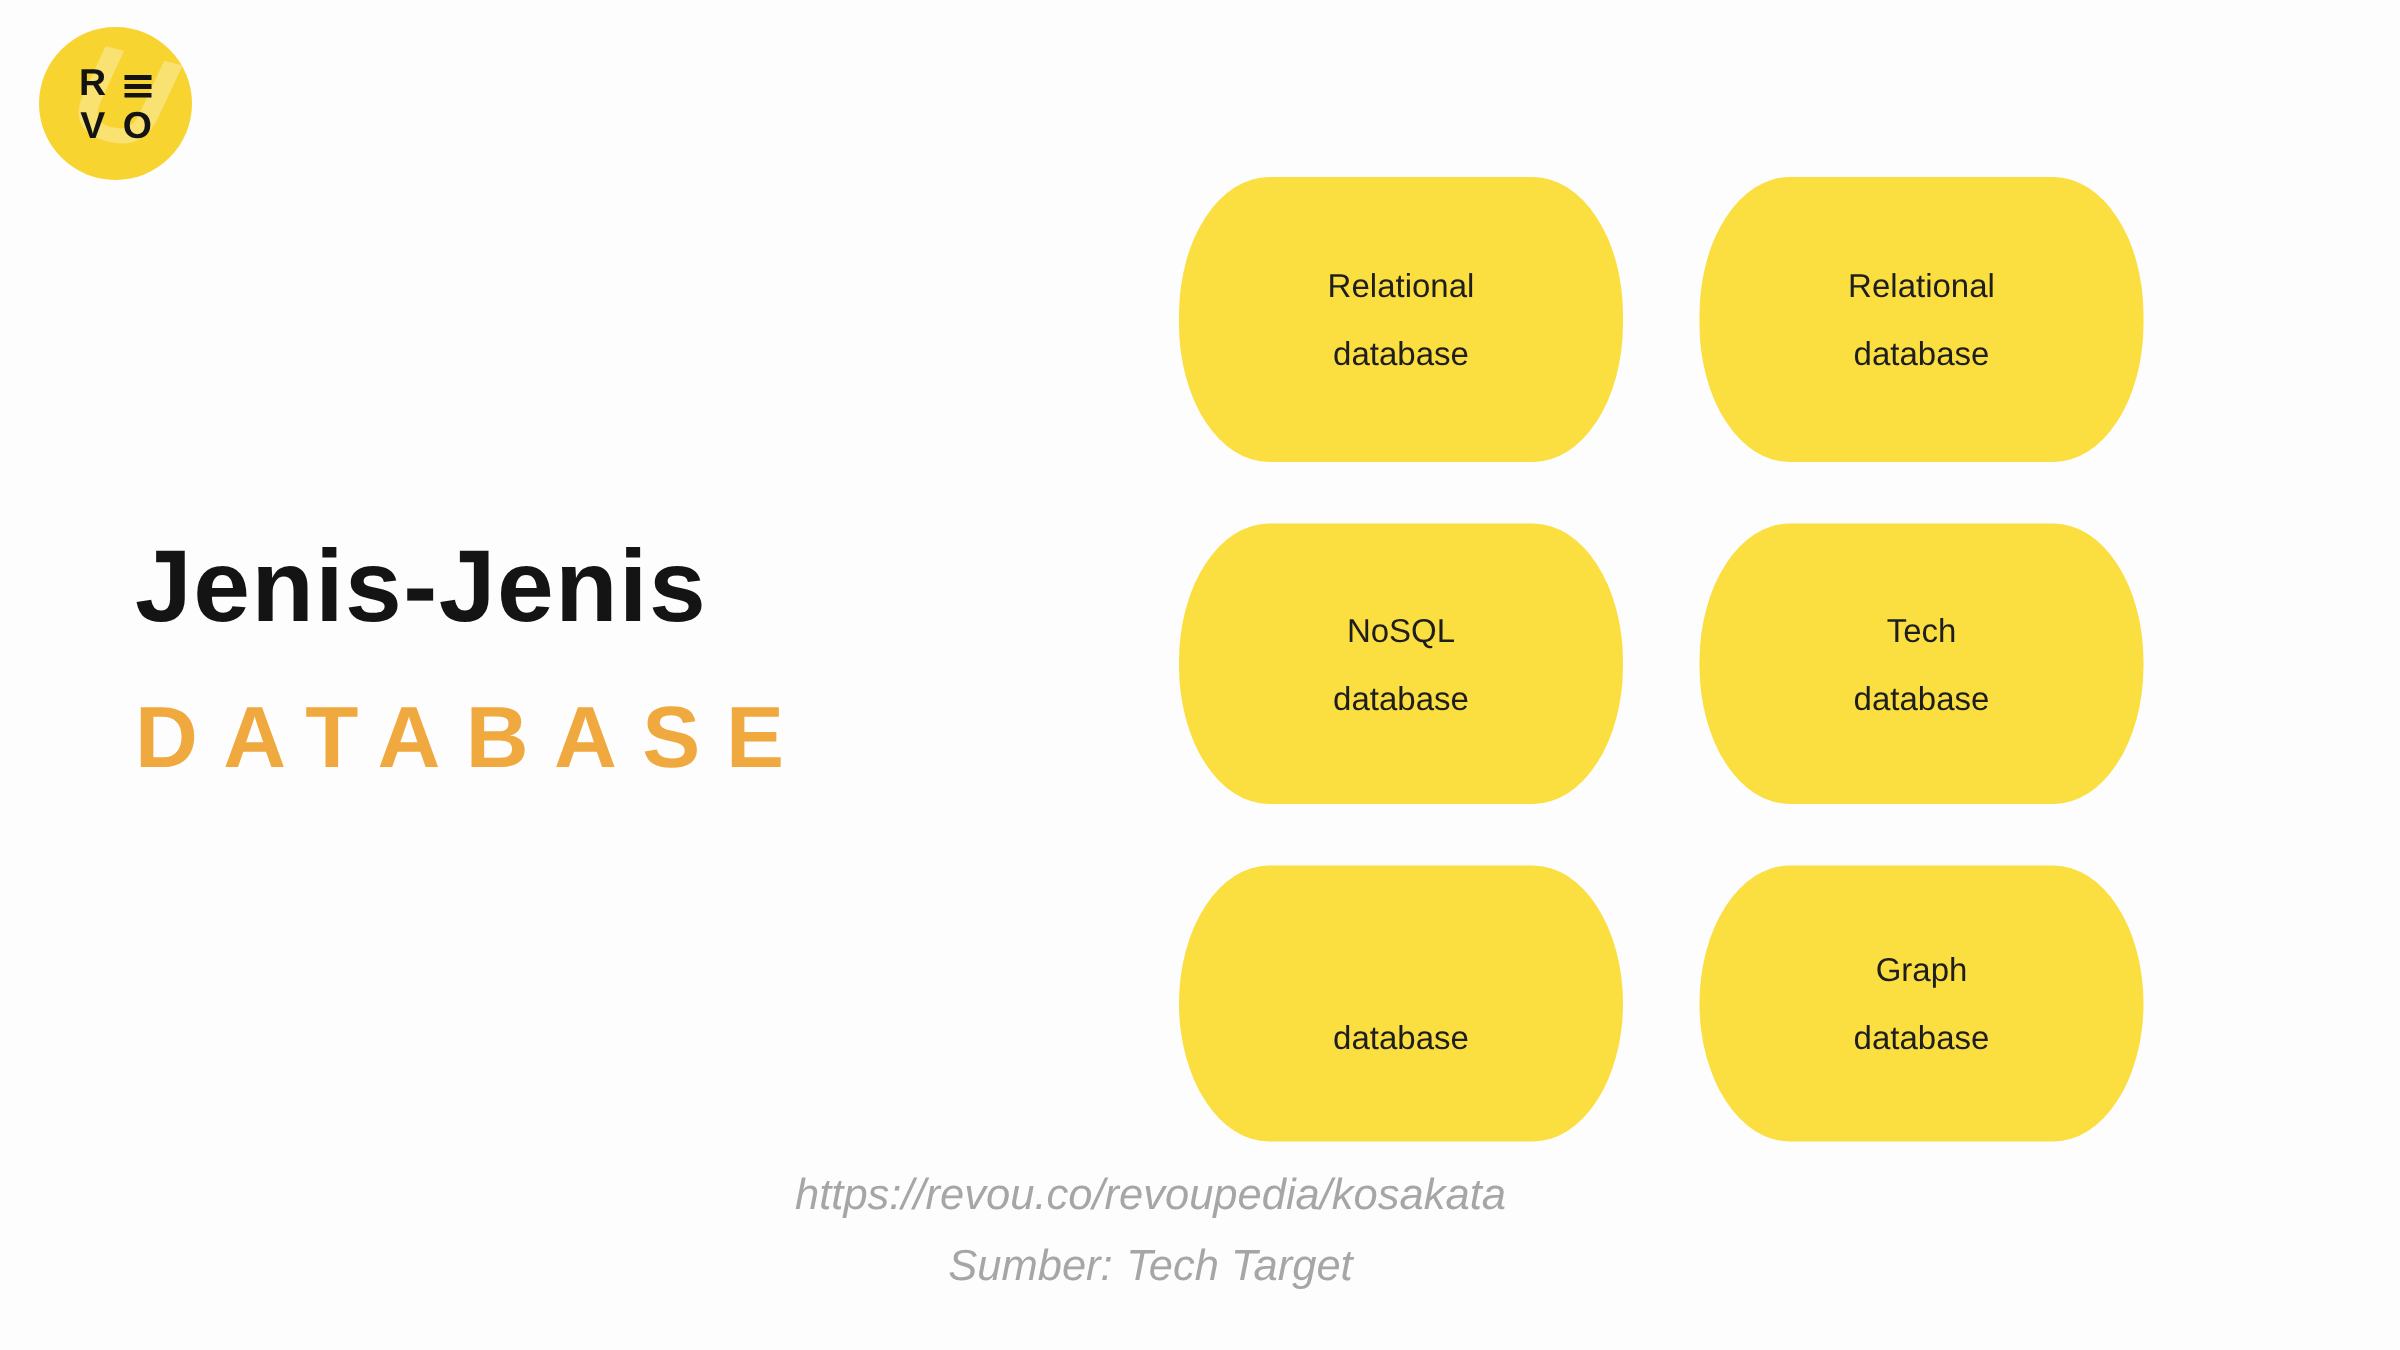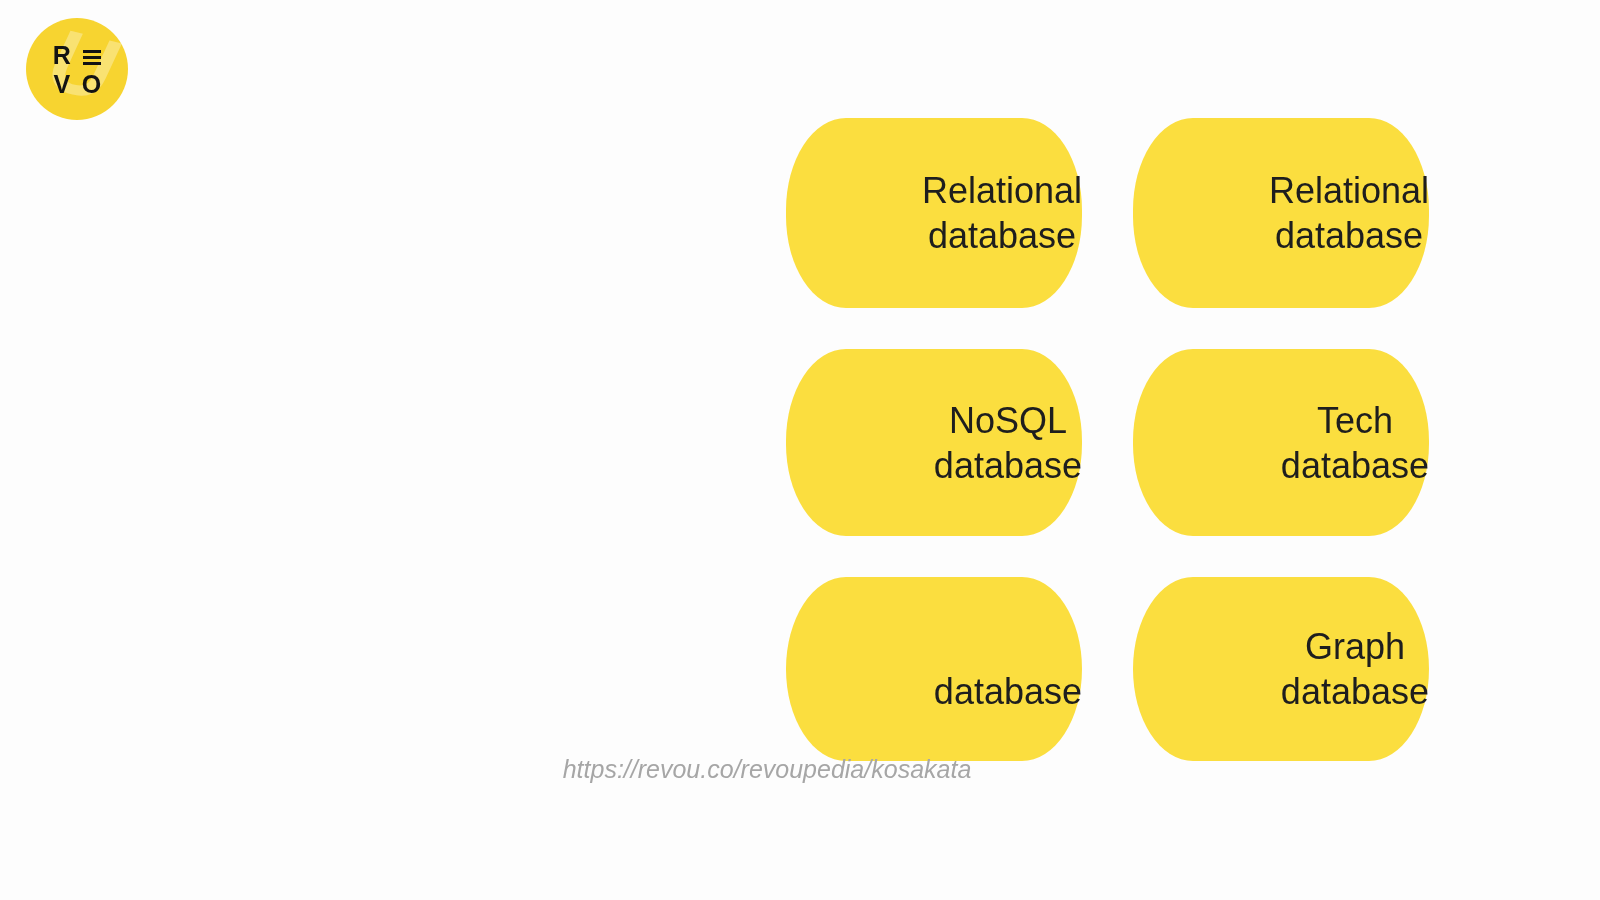--- a/index.html
+++ b/index.html
@@ -71,53 +71,57 @@
   .pill-grid{
     position:absolute;left:786px;top:118px;
     display:grid;
     grid-template-columns:296px 296px;
     grid-template-rows:190px 187px 184px;
     column-gap:51px;row-gap:41px;
   }
   .pill{
     background:var(--pill-yellow);
     border-radius:60px / 92px;
-    display:flex;align-items:center;justify-content:flex-end;
+    display:flex;align-items:center;justify-content:center;
     text-align:center;
-    font-size:36px;line-height:45px;
+    font-size:22px;line-height:45px;
     color:var(--pill-text);
   }
   .pill-label{display:block;}
 
   
   .footer{
-    position:absolute;left:0;top:754px;width:1534px;
+    position:absolute;left:0;top:780px;width:1534px;
     text-align:center;
     font-style:italic;
     color:var(--footer-gray);
-    font-size:25px;line-height:1.2;
+    font-size:29px;line-height:1.2;
   }
   .footer-source{margin-top:12px;}
   .footer-source-value{margin-left:9px;}
 </style>
 </head>
 <body>
 
 <div class="canvas">
 
   <div class="logo">
     <span class="logo-watermark">U</span>
     <div class="logo-letters">
       <span>R</span>
       <span class="e-bars"></span>
       <span>V</span>
       <span>O</span>
     </div>
   </div>
 
+  <div class="headline">
+    <div class="headline-title">Jenis-Jenis</div>
+    <div class="headline-subtitle">DATABASE</div>
+  </div>
 
   <div class="pill-grid">
 
     <div class="pill">
       <span class="pill-label">
         <span>Relational</span><br>
         <span>database</span>
       </span>
     </div>
 
@@ -153,15 +157,18 @@
       <span class="pill-label">
         <span>Graph</span><br>
         <span>database</span>
       </span>
     </div>
 
   </div>
 
   <div class="footer">
     <div class="footer-url">https://revou.co/revoupedia/kosakata</div>
+    <div class="footer-source">
+      <span class="footer-source-label">Sumber:</span><span class="footer-source-value">Tech Target</span>
+    </div>
   </div>
 
 </div>
 
 </body></html>

